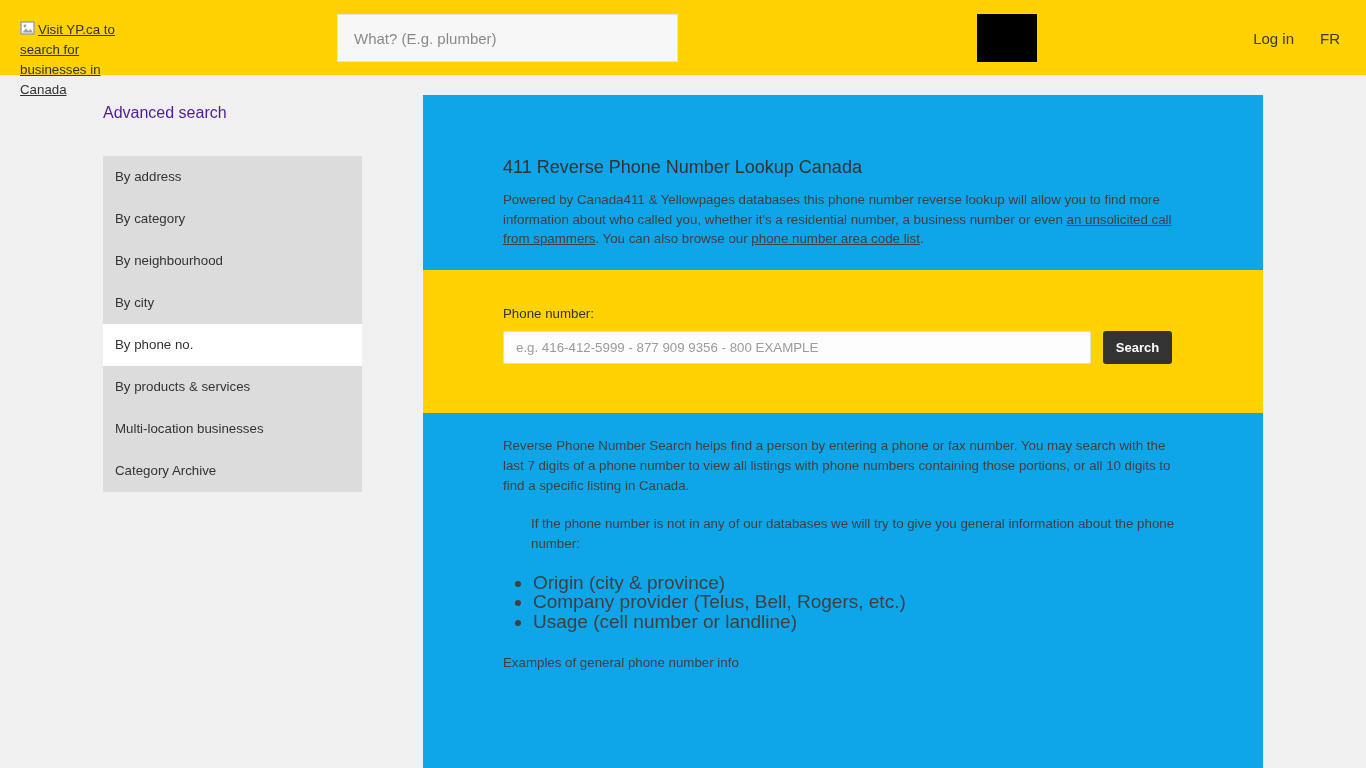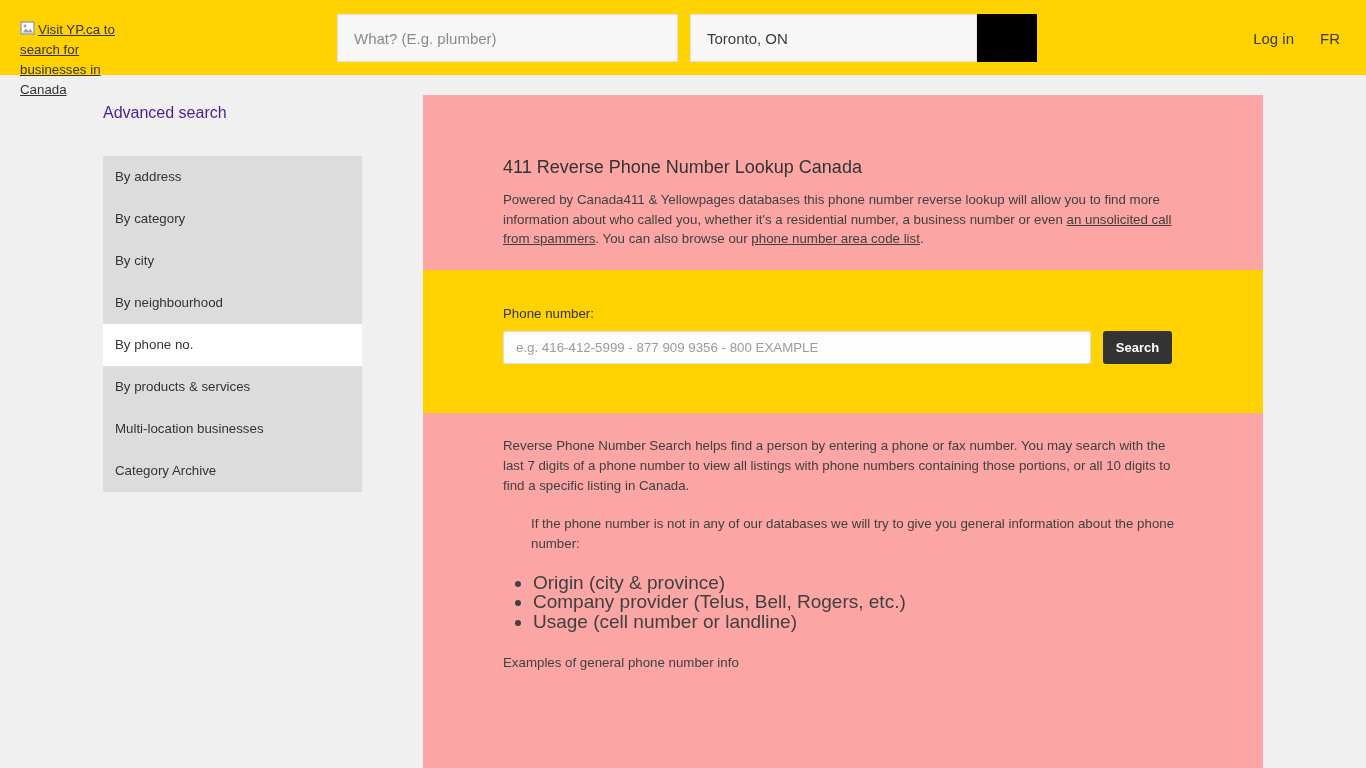--- a/index.html
+++ b/index.html
@@ -22,21 +22,21 @@
   .hdr-link { font-size: 15px; color: #3a3a3a; text-decoration: none; cursor: pointer; }
 
   
   .sidebar-title { position: absolute; left: 103px; top: 104px; font-size: 16px; font-weight: 400; color: #4c1d95; margin: 0; }
   .sidebar-menu { position: absolute; left: 103px; top: 156px; width: 259px; background: #dcdcdc; }
   .side-item { display: block; height: 42px; line-height: 42px; padding-left: 12px; font-size: 13.3px;
                color: #333; text-decoration: none; cursor: pointer; }
   .side-item.active { background: #fff; }
 
   
-  .panel { position: absolute; left: 423px; top: 95px; width: 840px; height: 673px; background: #fca5a5; overflow: hidden; }
+  .panel { position: absolute; left: 423px; top: 95px; width: 840px; height: 673px; background: #0ea5e9; overflow: hidden; }
   .panel-content { padding: 0 80px; }
   .page-title { margin: 0; padding-top: 62px; font-size: 18px; font-weight: 400; color: #333; }
   .bodytext { font-size: 13.3px; line-height: 19.7px; color: #404040; margin: 0; max-width: 682px; }
   .intro { margin-top: 12px; }
   .inline-link { color: #404040; text-decoration: underline; cursor: pointer; }
 
   
   .phone-box { margin: 21px -80px 0; height: 143px; background: #ffd200; padding: 36px 80px 0; }
   .phone-label { font-size: 13.3px; color: #333; }
   .phone-row { margin-top: 10px; display: flex; }
@@ -73,34 +73,33 @@
 
   <a class="logo">
     <span class="img-icon"><svg width="16" height="16" viewBox="0 0 16 16">
           <rect x="1" y="1" width="13" height="12" fill="#ffffff" stroke="#9aa0a6" stroke-width="1.4"></rect>
           <circle cx="5" cy="5" r="1.4" fill="#9aa0a6"></circle>
           <path d="M2.5 11.5 L6 7.5 L8.5 10 L10.5 8 L13 11.5 Z" fill="#9aa0a6"></path>
         </svg></span><span>Visit YP.ca to search for businesses in Canada</span>
   </a>
 
   <input class="hdr-input what-input" placeholder="What? (E.g. plumber)" style="">
-  <input class="hdr-input where-input" value="Toronto, ON" style="">
   <button class="hdr-search-btn"></button>
 
   <div class="hdr-links">
     <a class="hdr-link">Log in</a>
     <a class="hdr-link">FR</a>
   </div>
 
   <h2 class="sidebar-title">Advanced search</h2>
   <nav class="sidebar-menu">
       <a class="side-item">By address</a>
       <a class="side-item">By category</a>
+      <a class="side-item">By neighbourhood</a>
       <a class="side-item">By city</a>
-      <a class="side-item">By neighbourhood</a>
       <a class="side-item active">By phone no.</a>
       <a class="side-item">By products &amp; services</a>
       <a class="side-item">Multi-location businesses</a>
       <a class="side-item">Category Archive</a>
     </nav>
 
   <div class="panel">
     <div class="panel-content">
 
       <h1 class="page-title">411 Reverse Phone Number Lookup Canada</h1>

